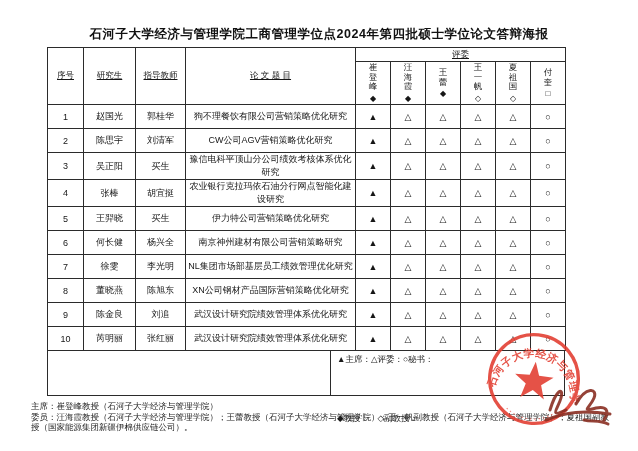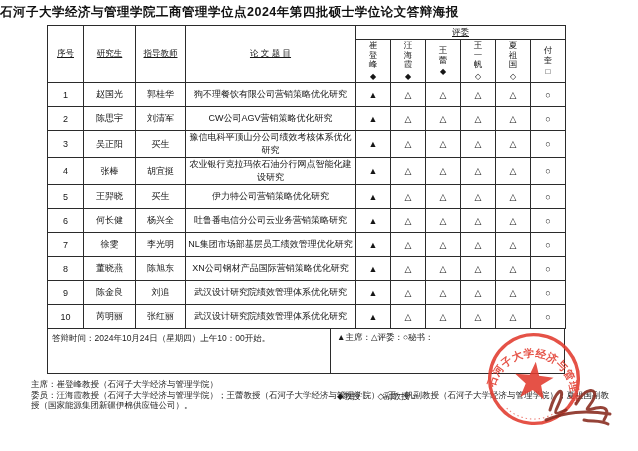--- a/index.html
+++ b/index.html
@@ -3,21 +3,21 @@
 <meta charset="utf-8">
 <style>
   html,body{margin:0;padding:0;}
   body{
     width:638px;height:451px;overflow:hidden;background:#ffffff;
     font-family:"Liberation Sans","DejaVu Sans",sans-serif;
     color:#1a1a1a;position:relative;
   }
   .page{position:relative;width:638px;height:451px;}
   .title{
-    padding-top:4px;text-align:left;font-size:12.5px;font-weight:bold;
+    padding-top:26px;text-align:center;font-size:12.5px;font-weight:bold;
     letter-spacing:0.5px;color:#111;
   }
   table.main{
     margin:4px 0 0 47px;border-collapse:collapse;table-layout:fixed;width:518px;
   }
   table.main th,table.main td{
     border:1px solid #2b2b2b;padding:0;text-align:center;vertical-align:middle;
     font-weight:normal;font-size:9px;color:#161616;overflow:hidden;
   }
   tr.strip th{height:13px;font-size:8.5px;text-decoration:underline;}
@@ -174,21 +174,21 @@
           <td class="mark">△</td>
           <td class="mark">△</td>
           <td class="mark">△</td>
           <td class="mark">△</td>
           <td class="mark">○</td>
         </tr>
         <tr>
           <td>6</td>
           <td>何长健</td>
           <td>杨兴全</td>
-          <td>吐鲁番电信分公司云业务营销策略研究</td>
+          <td>南京神州建材有限公司营销策略研究</td>
           <td class="mark">▲</td>
           <td class="mark">△</td>
           <td class="mark">△</td>
           <td class="mark">△</td>
           <td class="mark">△</td>
           <td class="mark">○</td>
         </tr>
         <tr>
           <td>7</td>
           <td>徐雯</td>
@@ -235,21 +235,20 @@
           <td class="mark">△</td>
           <td class="mark">△</td>
           <td class="mark">△</td>
           <td class="mark">○</td>
         </tr>
       </tbody>
   </table>
 
   <div class="info-row">
     <div class="info-left">
-      <div>答辩时间：2024年10月24日（星期四）上午10：00开始。</div>
     </div>
     <div class="info-right">
         <div>▲主席：△评委：○秘书：</div>
         <div>◆教授：　◇副教授：</div>
       </div>
   </div>
 
   <div class="footer">
     <div>主席：崔登峰教授（石河子大学经济与管理学院）</div>
     <div>委员：汪海霞教授（石河子大学经济与管理学院）；王蕾教授（石河子大学经济与管理学院）；王一帆副教授（石河子大学经济与管理学院）；夏祖国副教授（国家能源集团新疆伊棉供应链公司）。</div>

